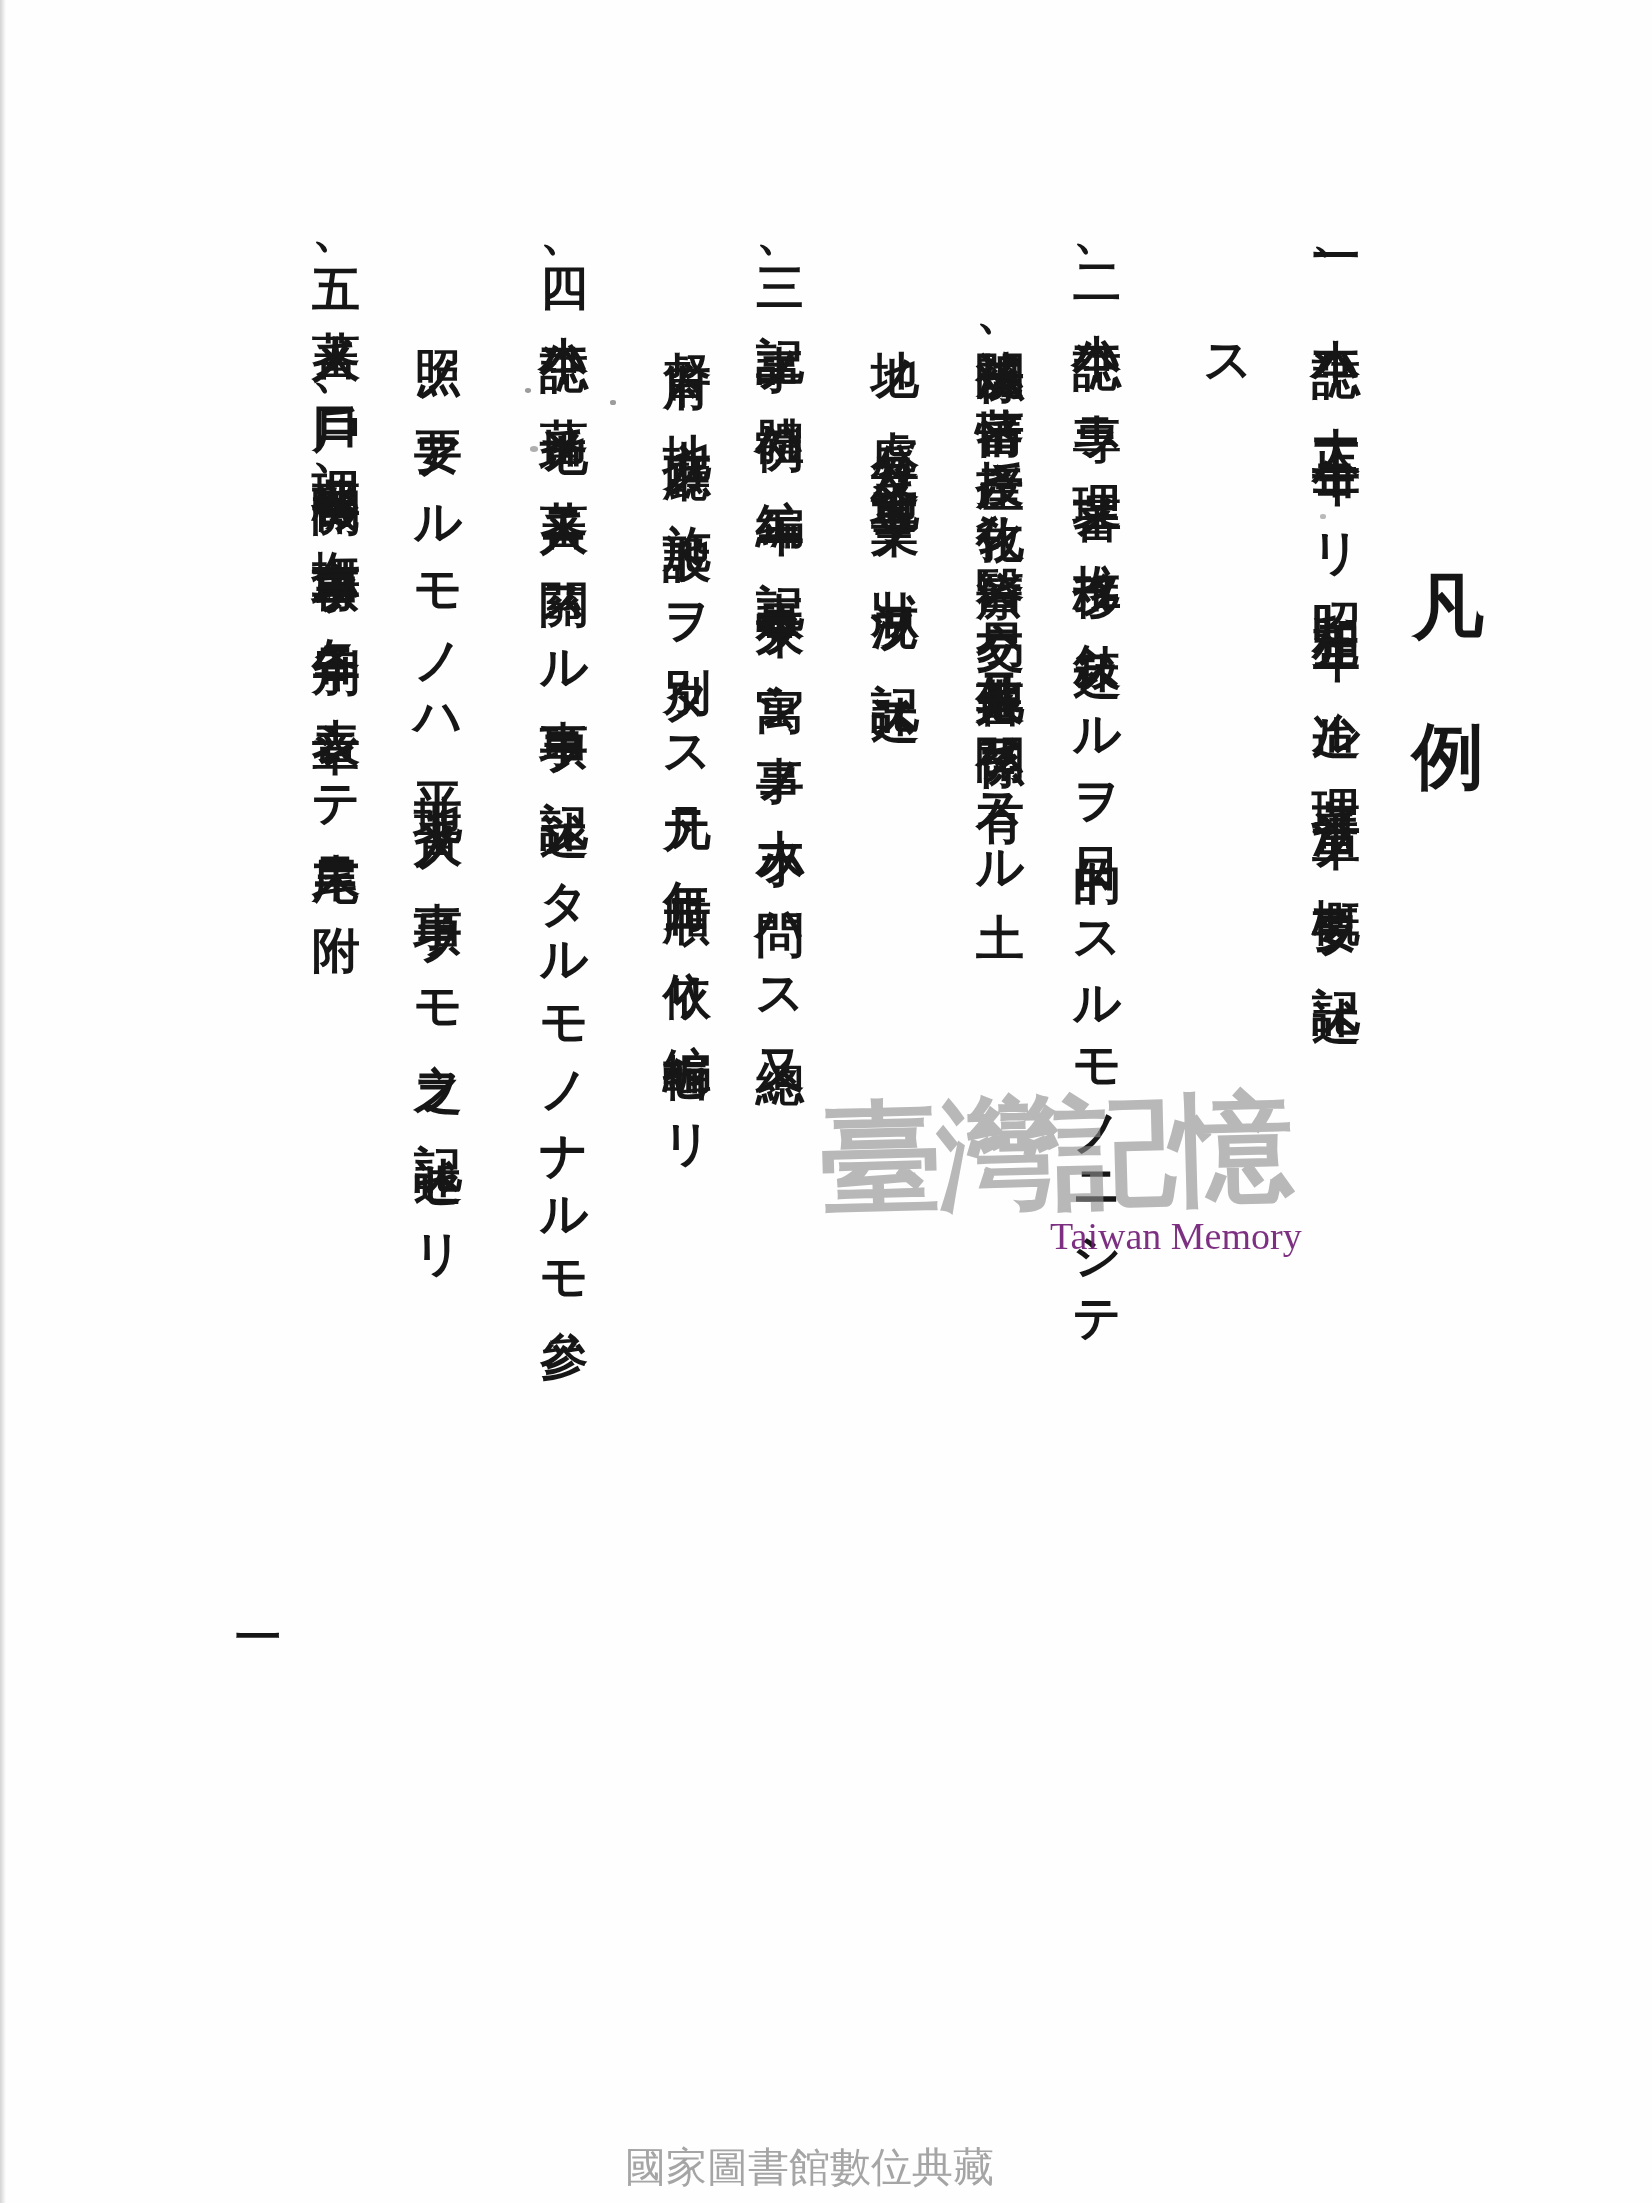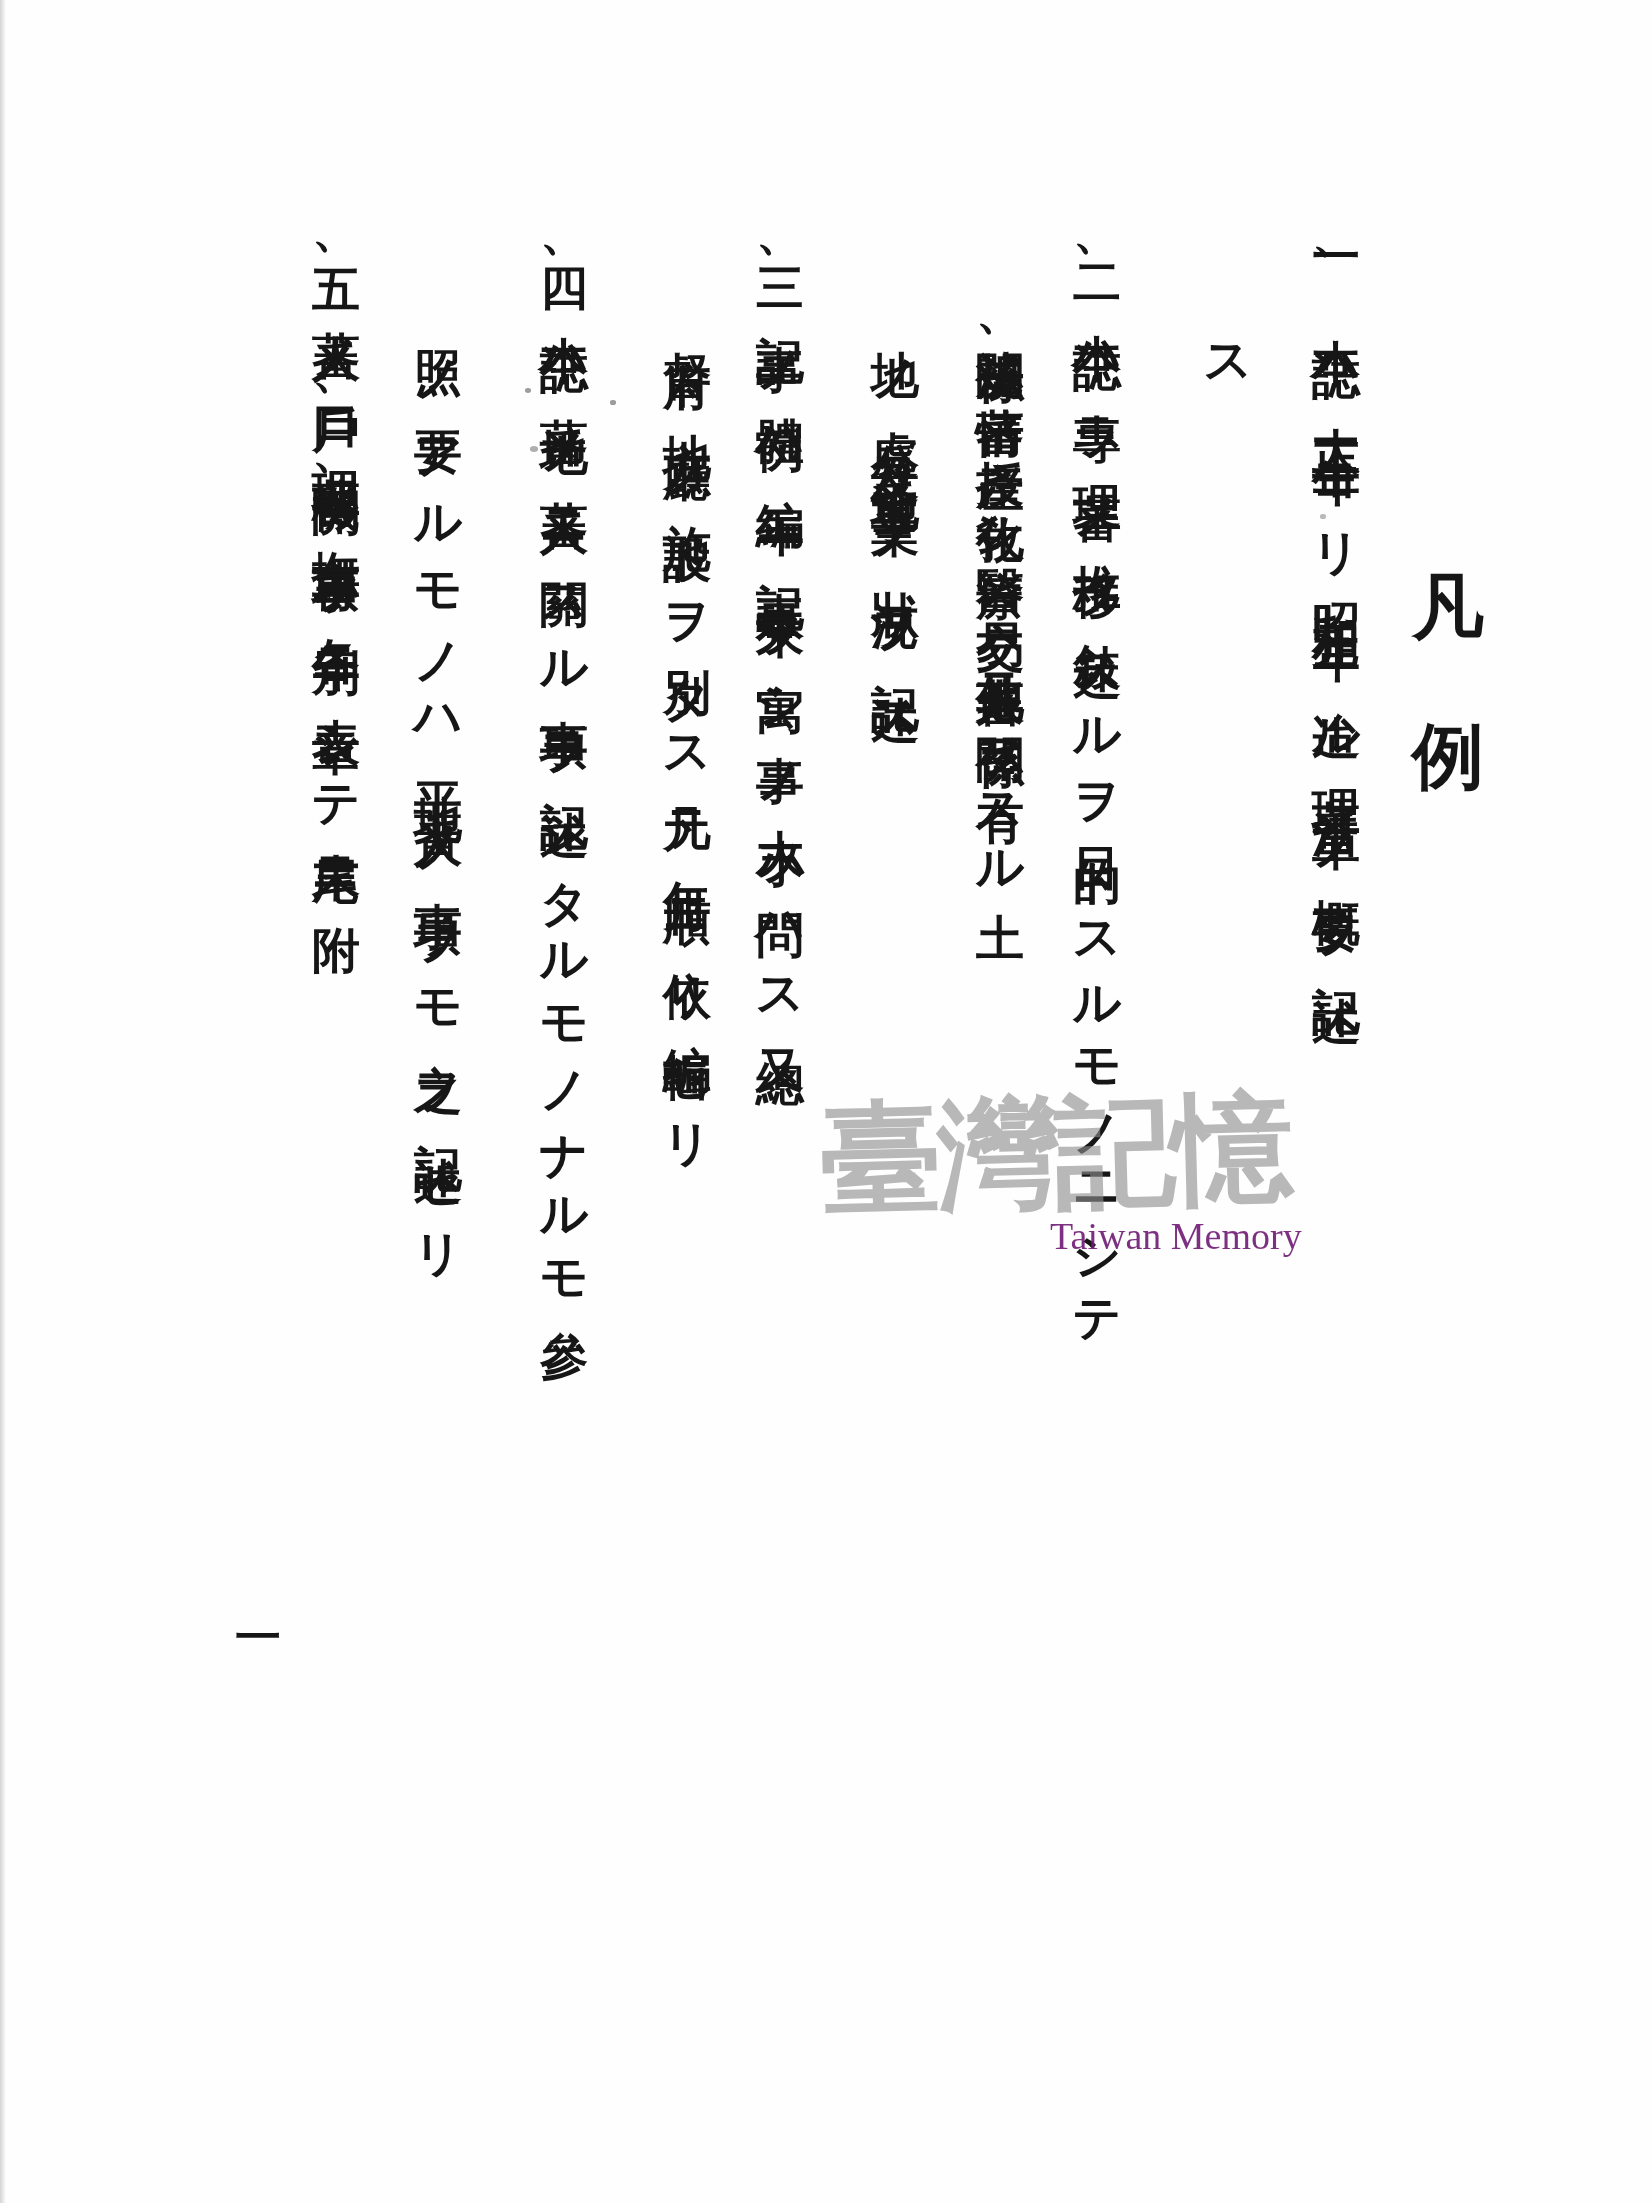--- a/index.html
+++ b/index.html
@@ -125,20 +125,21 @@
     <div class="vcol c9">照ノ要アルモノハ平地蕃人ノ事項ヲモ之ヲ記述セリ</div>
     <div class="vcol c10">五、蕃人ノ戶口、理蕃機關、撫育事項ヲ各年別ニ表章シテ末尾ニ附</div>
   </div>
 
   <div class="vcol folio">一</div>
 
   <div class="wm-cjk">臺灣記憶</div>
 
   <div class="wm-latin">Taiwan Memory</div>
 
+  <div class="lib-caption">國家圖書館數位典藏</div>
 
   <div class="speck speck-a"></div>
   <div class="speck speck-b"></div>
   <div class="speck speck-c"></div>
   <div class="speck speck-d"></div>
 
 </div>
 
 
 </body></html>

